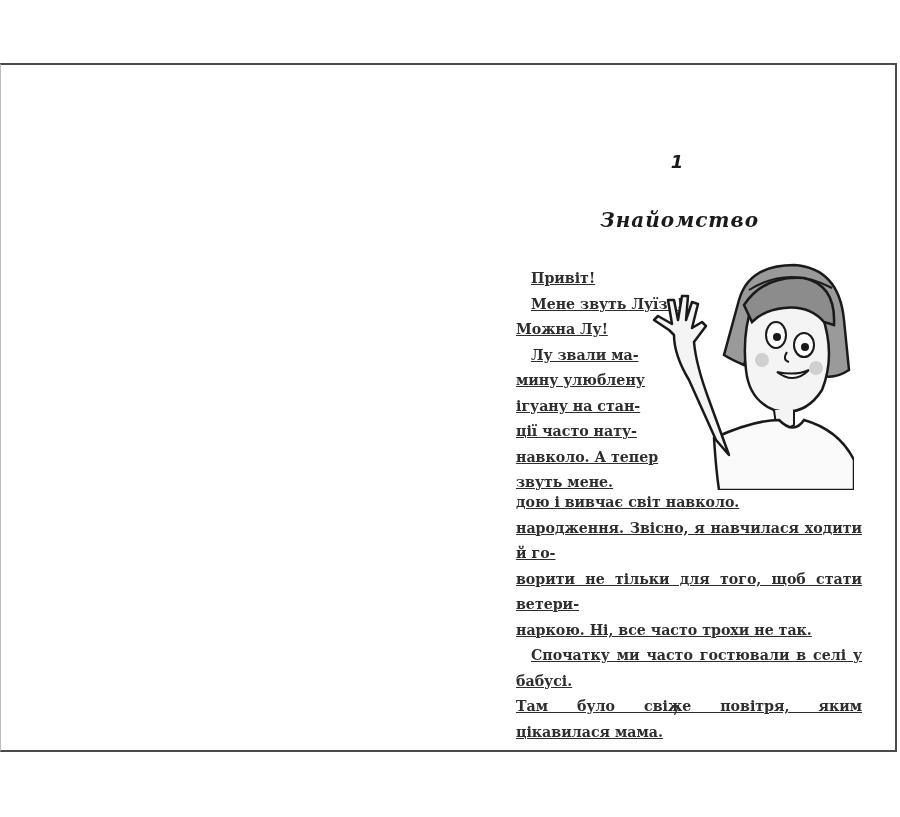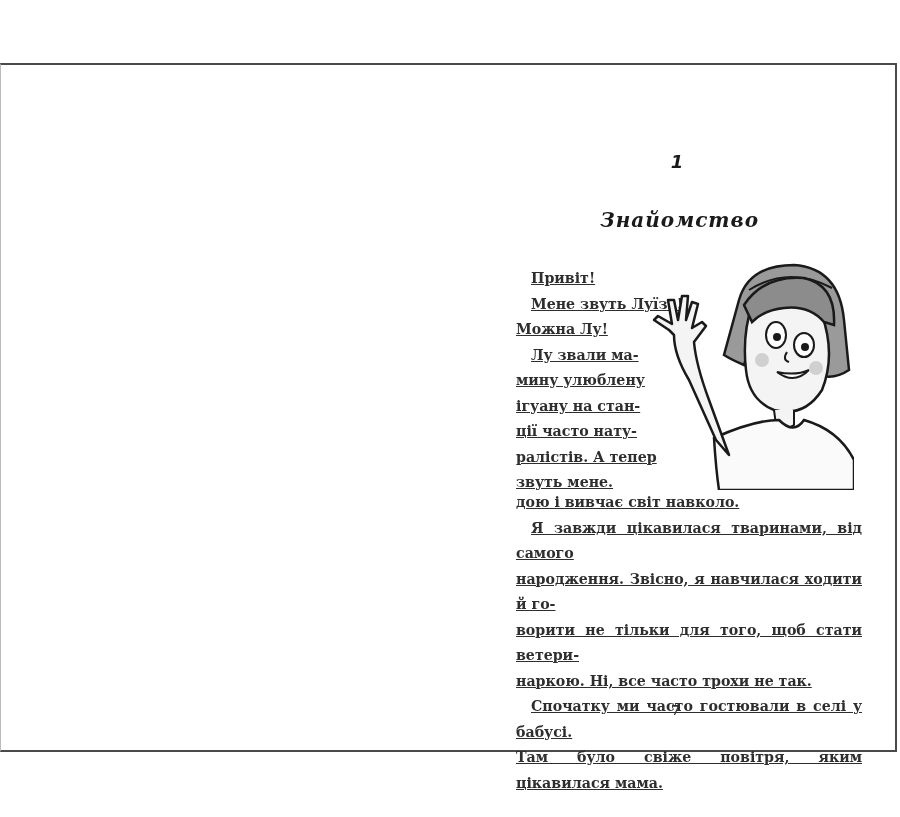--- a/index.html
+++ b/index.html
@@ -28,21 +28,21 @@
     <div class="chapter-title">Знайомство</div>
 
     <div class="text narrow">
       <p class="ind">Привіт!</p>
       <p class="ind">Мене звуть Луїза!</p>
       <p>Можна Лу!</p>
       <p class="ind">Лу звали ма-</p>
       <p>мину улюблену</p>
       <p>ігуану на стан-</p>
       <p>ції часто нату-</p>
-      <p>ралістів. А тепер</p>
+      <p>навколо. А тепер</p>
       <p>звуть мене.</p>
     </div>
 
     <svg class="illus" viewBox="0 0 210 230">
 
       <path d="M95,40 Q105,5 150,5 Q195,8 200,60 L205,110 Q190,120 175,115 L170,95 Q150,60 110,70 L100,105 Q88,100 80,95 Z" fill="#9a9a9a" stroke="#1a1a1a" stroke-width="2.5"></path>
 
       <path d="M108,45 Q150,30 178,55 Q192,95 178,130 Q160,158 130,150 Q105,140 102,110 Q98,75 108,45 Z" fill="#f4f4f4" stroke="#1a1a1a" stroke-width="2.5"></path>
 
       <path d="M100,45 Q120,15 160,18 Q192,25 190,65 L180,62 Q165,45 140,48 Q120,50 108,62 Z" fill="#8c8c8c" stroke="#1a1a1a" stroke-width="2.5"></path>
@@ -61,21 +61,20 @@
       <circle cx="172" cy="108" r="7" fill="#d0d0d0"></circle>
 
       <path d="M130,150 L132,165 Q140,172 150,165 L150,150" fill="#f4f4f4" stroke="#1a1a1a" stroke-width="2"></path>
       <path d="M70,178 Q110,160 135,160 Q150,175 160,160 Q195,170 210,200 L210,230 L75,230 Q72,210 70,178 Z" fill="#fafafa" stroke="#1a1a1a" stroke-width="2.5"></path>
 
       <path d="M72,180 L45,120 Q30,95 30,75 L25,70 L10,60 L14,56 L28,64 L24,40 L30,40 L34,60 L38,36 L44,36 L42,60 L48,42 L54,44 L48,68 L58,62 L62,66 L50,82 Q52,105 65,140 L85,195 Z" fill="#f4f4f4" stroke="#1a1a1a" stroke-width="2.5" stroke-linejoin="round"></path>
     </svg>
 
     <div class="text wide just">
       <p>дою і вивчає світ навколо.</p>
-      <p class="ind">Я завжди цікавилася тваринами, від самого</p>
       <p>народження. Звісно, я навчилася ходити й го-</p>
       <p>ворити не тільки для того, щоб стати ветери-</p>
       <p>наркою. Ні, все часто трохи не так.</p>
       <p class="ind">Спочатку ми часто гостювали в селі у бабусі.</p>
       <p>Там було свіже повітря, яким цікавилася мама.</p>
     </div>
 
     <div class="page-number">7</div>
   </div>
 </div>

